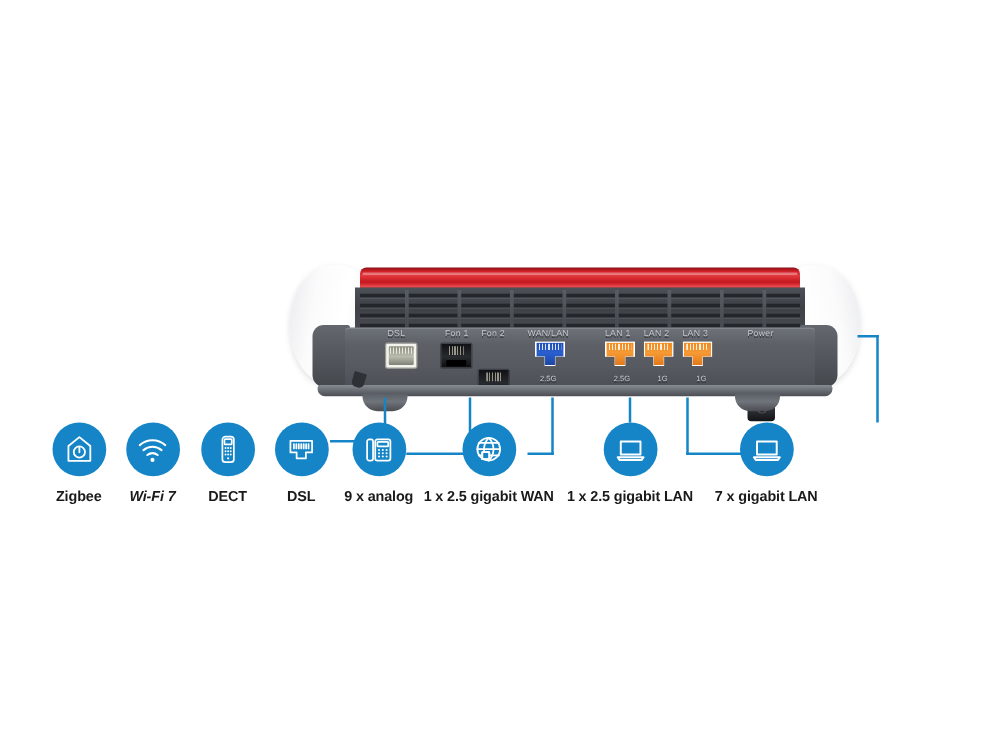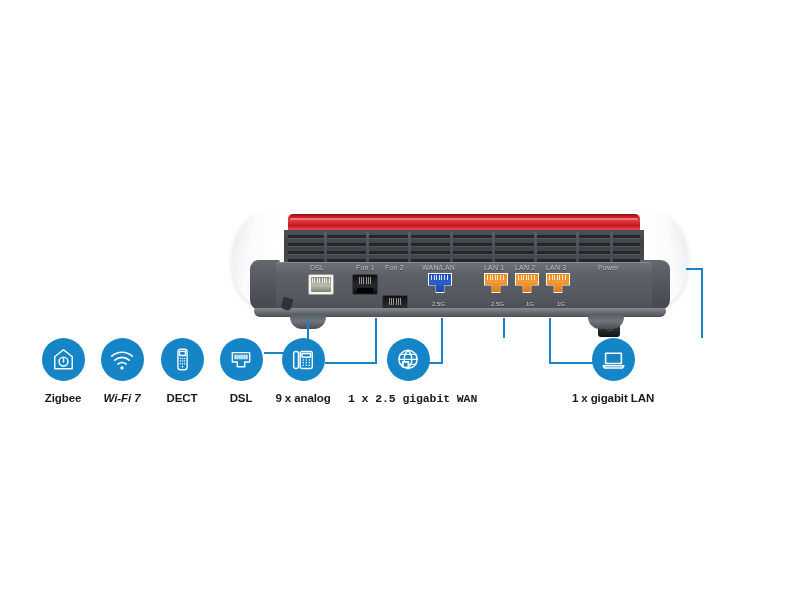--- a/index.html
+++ b/index.html
@@ -400,38 +400,47 @@
         <circle cx="15" cy="14.4" r=".75" fill="#fff" stroke="none"></circle>
         <circle cx="17.8" cy="14.4" r=".75" fill="#fff" stroke="none"></circle>
         <circle cx="12.2" cy="16.8" r=".75" fill="#fff" stroke="none"></circle>
         <circle cx="15" cy="16.8" r=".75" fill="#fff" stroke="none"></circle>
         <circle cx="17.8" cy="16.8" r=".75" fill="#fff" stroke="none"></circle>
       </svg>
     </div>
     <div class="icon-label">9 x analog</div>
   </div>
 
-  <div class="icon-item" style="left:408px;font-family:Liberation Mono, monospace;">
+  <div class="icon-item" style="left:391px;">
     <div class="icon-circle">
       <svg width="26" height="26" viewBox="0 0 24 24" fill="none" stroke="#ffffff" stroke-width="1.3" stroke-linecap="round" stroke-linejoin="round">
         <circle cx="12" cy="11.4" r="8.4"></circle>
         <path d="M3.6 11.4h16.8M12 3c2.3 2.3 3.5 5.3 3.5 8.4S14.3 17.5 12 19.8M12 3C9.7 5.3 8.5 8.3 8.5 11.4s1.2 6.1 3.5 8.4"></path>
         <path d="M4.6 6.8h14.8M4.6 16h14.8"></path>
         <rect x="7.2" y="13.6" width="5.2" height="5.2" rx=".5" fill="#1585c8"></rect>
         <path d="M7.2 13.6h5.2v5.2H7.2z"></path>
       </svg>
     </div>
     <div class="icon-label">1 x 2.5 gigabit WAN</div>
   </div>
 
-
-  <div class="icon-item" style="left:613px;">
+  <div class="icon-item" style="left:504px;">
     <div class="icon-circle">
       <svg width="27" height="27" viewBox="0 0 24 24" fill="none" stroke="#ffffff" stroke-width="1.4" stroke-linecap="round" stroke-linejoin="round">
         <path d="M5 6.4h14v9.2H5z"></path>
         <path d="M2.8 17.6h18.4l-1.3 1.9H4.1z"></path>
       </svg>
     </div>
-    <div class="icon-label">1 x gigabit LAN</div>
+    <div class="icon-label">1 x 2.5 gigabit LAN</div>
+  </div>
+
+  <div class="icon-item" style="left:613px;">
+    <div class="icon-circle">
+      <svg width="27" height="27" viewBox="0 0 24 24" fill="none" stroke="#ffffff" stroke-width="1.4" stroke-linecap="round" stroke-linejoin="round">
+        <path d="M5 6.4h14v9.2H5z"></path>
+        <path d="M2.8 17.6h18.4l-1.3 1.9H4.1z"></path>
+      </svg>
+    </div>
+    <div class="icon-label">7 x gigabit LAN</div>
   </div>
 
 
 </div>
 
 </body></html>

